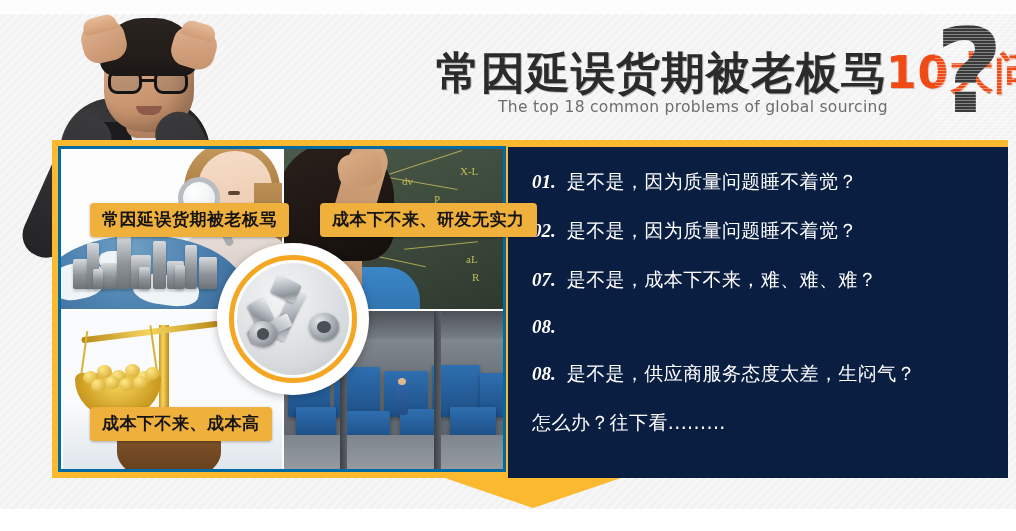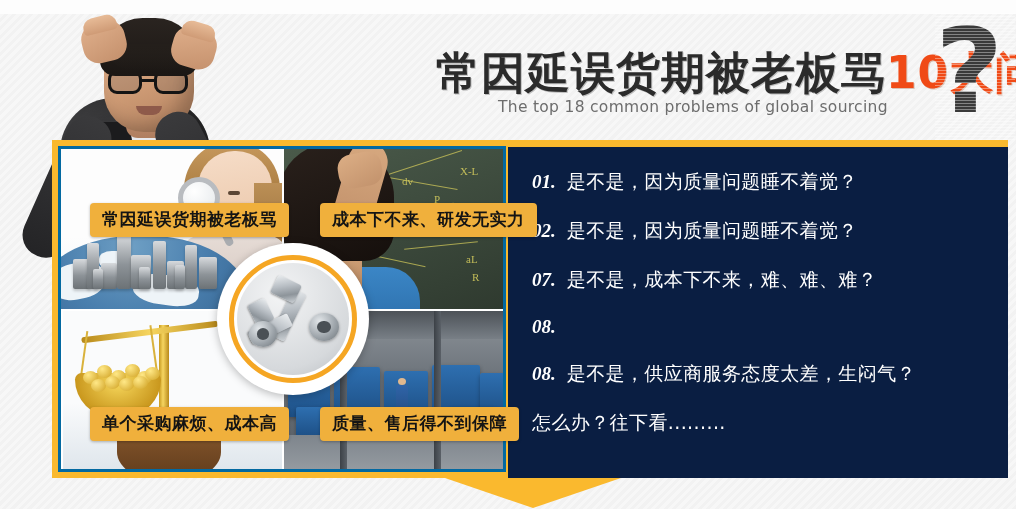--- a/index.html
+++ b/index.html
@@ -487,22 +487,21 @@
         <div class="br-floor"></div>
         <div class="br-pillar" style="left:56px;"></div>
         <div class="br-pillar" style="left:150px;"></div>
       </div>
 
     </div>
   </div>
 
   <div class="lbl lbl-1">常因延误货期被老板骂</div>
   <div class="lbl lbl-2">成本下不来、研发无实力</div>
-  <div class="lbl lbl-3">单个采购麻烦、成本高</div>
-  <div class="lbl lbl-4">质量、售后得不到保障</div>
+  <div class="lbl lbl-3">成本下不来、成本高</div>
 
   <div class="badge">
     <div class="badge-ring">
       <div class="badge-photo">
         <div class="bolt bolt-shank" style="left:44px;top:26px;width:15px;height:52px;transform:rotate(26deg);"></div>
         <div class="bolt bolt-head" style="left:36px;top:16px;width:26px;height:20px;transform:rotate(26deg);"></div>
         <div class="bolt bolt-shank" style="left:26px;top:44px;width:14px;height:44px;transform:rotate(64deg);"></div>
         <div class="bolt bolt-head" style="left:12px;top:40px;width:24px;height:19px;transform:rotate(64deg);"></div>
         <div class="nut" style="left:12px;top:58px;width:28px;height:26px;"></div>
         <div class="nut" style="left:72px;top:50px;width:30px;height:28px;"></div>

